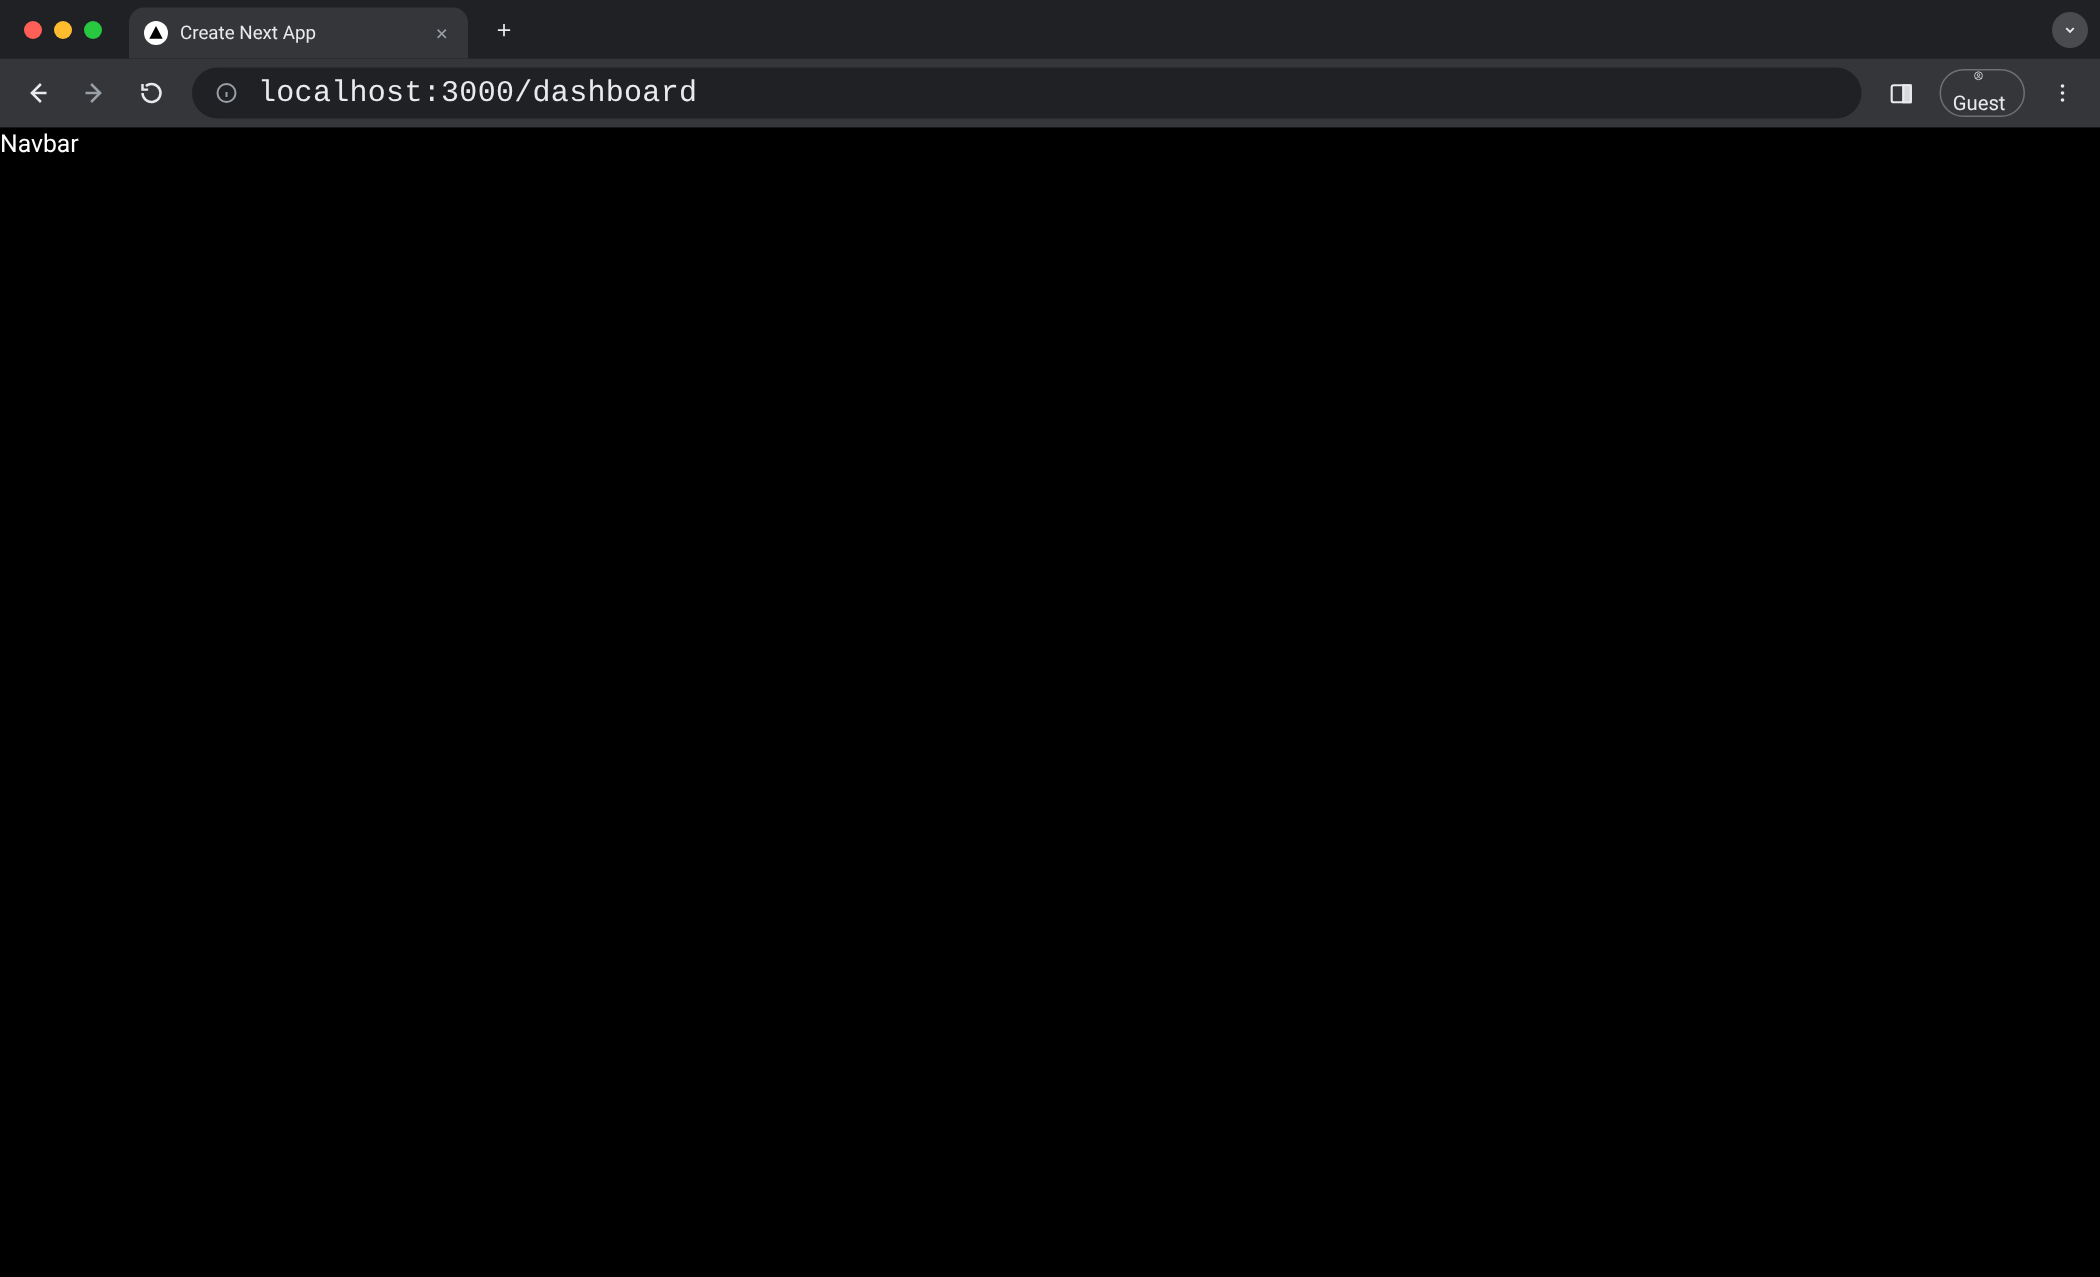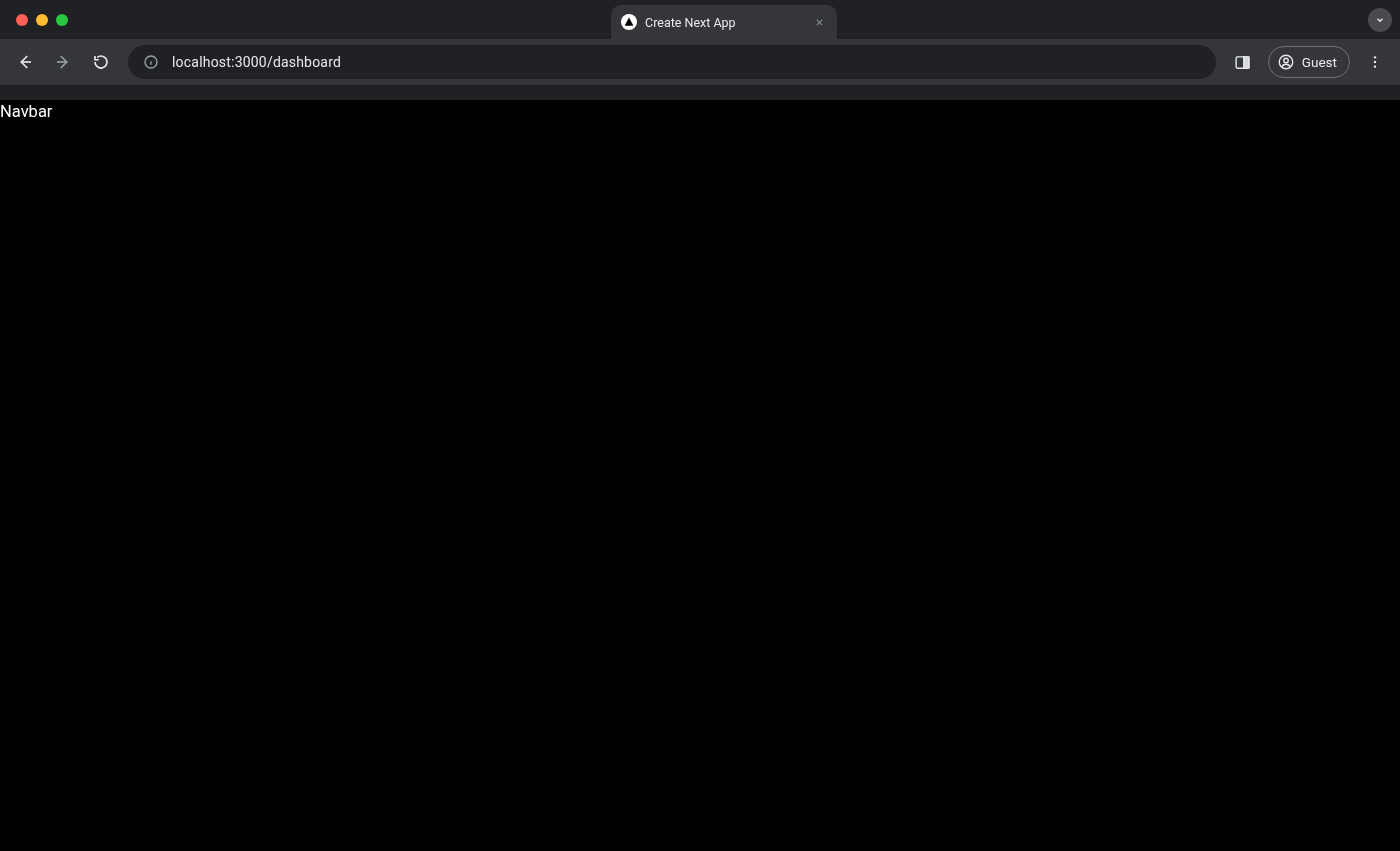--- a/index.html
+++ b/index.html
@@ -17,21 +17,20 @@
     }
 
     
     .tab-strip {
       height: 39px;
       background: #202124;
       display: flex;
       align-items: center;
       padding-left: 10px;
       position: relative;
-      justify-content: space-between;
     }
     .traffic-lights {
       display: flex;
       gap: 8px;
       align-items: center;
       margin-right: 18px;
       margin-left: 6px;
     }
     .traffic-light {
       width: 12px;
@@ -154,22 +153,23 @@
       display: flex;
       align-items: center;
       justify-content: center;
       color: #9aa0a6;
       margin-right: 12px;
       cursor: pointer;
     }
     .site-info svg { width: 16px; height: 16px; }
     .url-text {
       color: #e8eaed;
-      font-size: 14px;
+      font-size: 20px;
       letter-spacing: 0.2px;
+      font-family: Liberation Mono, monospace;
     }
 
     .panel-btn {
       width: 34px;
       height: 34px;
       display: flex;
       align-items: center;
       justify-content: center;
       color: #e8eaed;
       border-radius: 6px;
@@ -182,20 +182,21 @@
       border: 1px solid #6e7074;
       border-radius: 16px;
       display: flex;
       align-items: center;
       padding: 0 12px 0 8px;
       gap: 7px;
       color: #e8eaed;
       font-size: 13.5px;
       cursor: pointer;
       margin: 0 4px;
+      flex-direction: column;
     }
     .guest-chip svg { width: 18px; height: 18px; }
 
     .kebab {
       width: 34px;
       height: 34px;
       display: flex;
       align-items: center;
       justify-content: center;
       color: #e8eaed;
@@ -208,21 +209,20 @@
     .viewport {
       background: #000;
       height: calc(851px - 39px - 46px);
       color: #fff;
       font-size: 16.5px;
       line-height: 1.45;
       padding: 0;
     }
     .viewport div {
       padding: 0;
-      margin-top: 15px;
     }
   </style>
 </head>
 <body>
 
 <div class="tab-strip">
   <div class="traffic-lights">
     <div class="traffic-light tl-red"></div>
     <div class="traffic-light tl-yellow"></div>
     <div class="traffic-light tl-green"></div>

